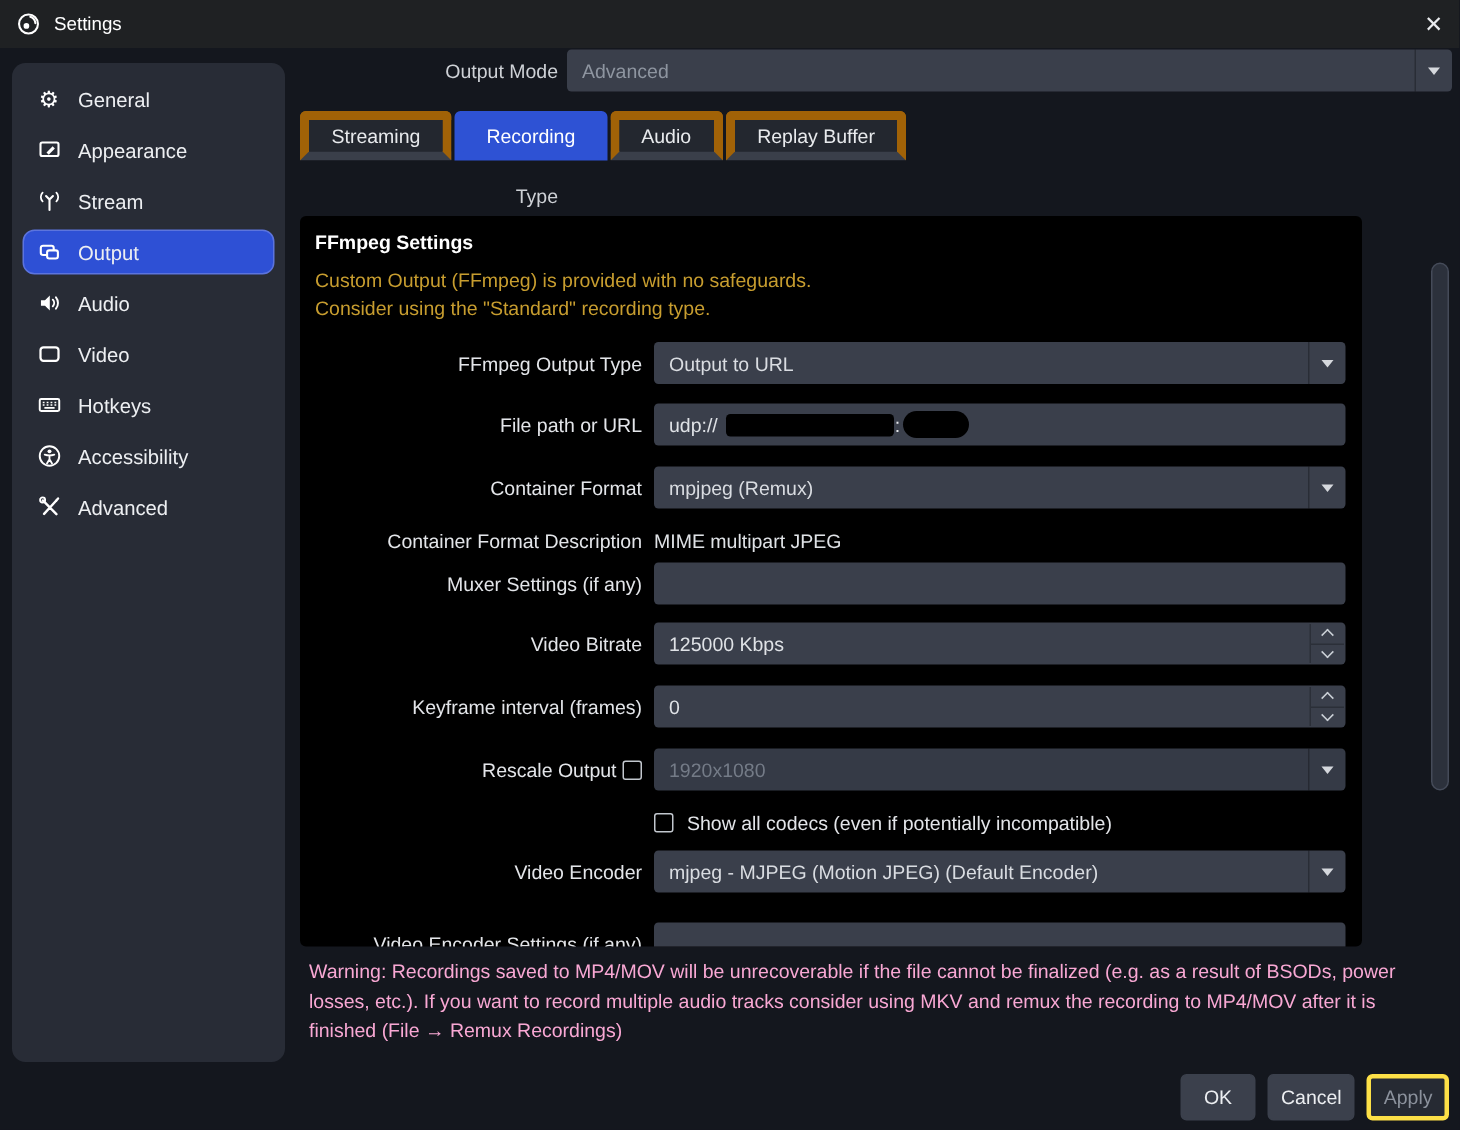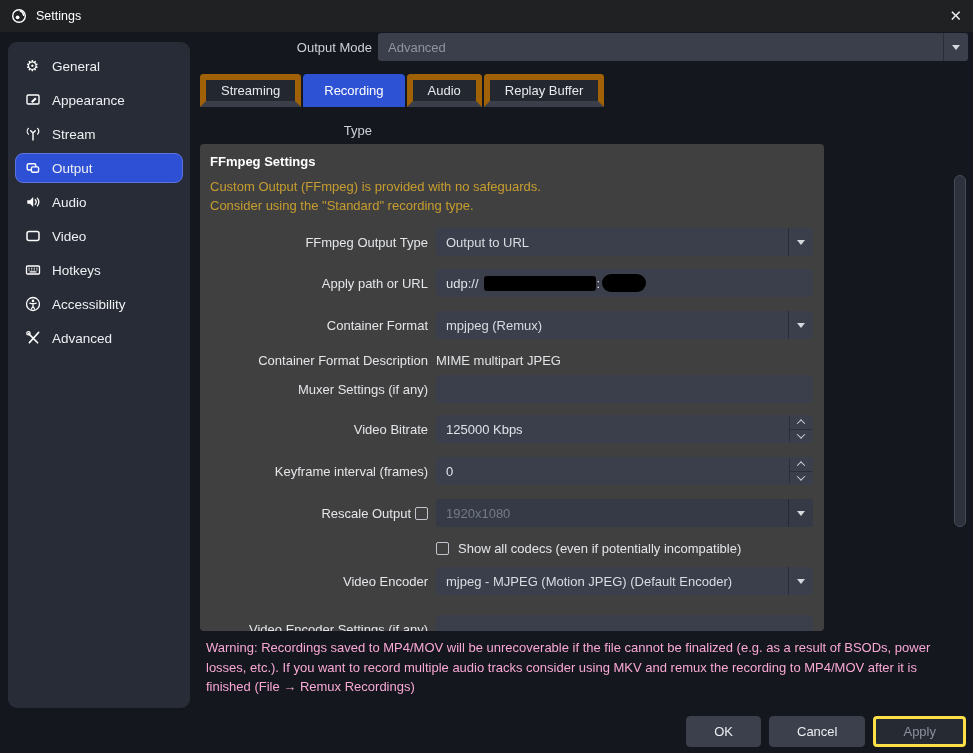--- a/index.html
+++ b/index.html
@@ -49,21 +49,21 @@
 
   .tabs { display:flex; margin-top:13px; }
   .tab { height:33px; display:flex; align-items:center; padding:0 15px;
     background:#23272f; border:6px solid #a16207; border-bottom-color:#3a3f4a;
     border-radius:4px 4px 0 0; color:#e8eaed; margin-right:2px; }
   .tab.active { background:#2e52d4; border-color:#2e52d4; color:#fff; }
 
   .typerow { margin-top:16px; }
 
   
-  .pane { margin-top:6px; width:624px; height:487px; background:#404040;
+  .pane { margin-top:6px; width:708px; height:487px; background:#000000;
     border-radius:4px; overflow:hidden; }
   .pane-heading { margin:10px 0 0 10px; color:#ffffff; font-weight:bold; }
   .notice { margin:8px 0 0 10px; color:#c79d2f; line-height:19px; }
 
   .frow { display:flex; align-items:center; }
   .flabel { width:188px; padding-right:8px; color:#e3e5e9;
     display:flex; justify-content:flex-end; align-items:center; gap:5px; text-align:right;margin-left:48px; }
   .ffield { flex:1; margin-right:11px; }
   .field { height:28px; background:#3a3f4b; border-radius:3px; position:relative;
     display:flex; align-items:center; padding:0 10px; color:#dfe2e6; }
@@ -91,21 +91,21 @@
   .warning { margin-top:7px; padding-left:6px; width:742px;
     color:#f9a8d4; line-height:19.5px; }
 
   
   .scrollbar { position:absolute; left:953px; top:170px; width:14px; height:482px; }
   .scroll-thumb { position:absolute; left:1px; right:1px; top:5px; height:352px;
     background:#2c313c; border:1px solid #454b59; border-radius:6px; }
 
   
   .footer { position:absolute; right:7px; bottom:6px; display:flex; gap:8px; }
-  .btn { height:31px; padding:0 27px; min-width:50px; background:#3b404c;
+  .btn { height:31px; padding:0 8px; min-width:50px; background:#3b404c;
     border:1px solid #3b404c; border-radius:4px; color:#eceef1;
     display:flex; align-items:center; justify-content:center; }
   .btn.disabled { background:#262a33; border:3px solid #fde047; color:#8b919c; }
 
   svg { display:block; }
 </style>
 </head>
 <body>
 
 <div class="titlebar">
@@ -244,21 +244,21 @@
         <div class="select">
           <span>Output to URL</span>
           <span class="caret-zone">
               <span class="caret"></span>
             </span>
         </div>
       </div>
     </div>
 
     <div class="frow" style="margin-top:13px">
-      <span class="flabel">Apply path or URL</span>
+      <span class="flabel">File path or URL</span>
       <div class="ffield">
         <div class="field">
           <span>udp://</span>
           <span class="redact-bar"></span>
           <span class="colon">:</span>
           <span class="redact-blob"></span>
         </div>
       </div>
     </div>
 

